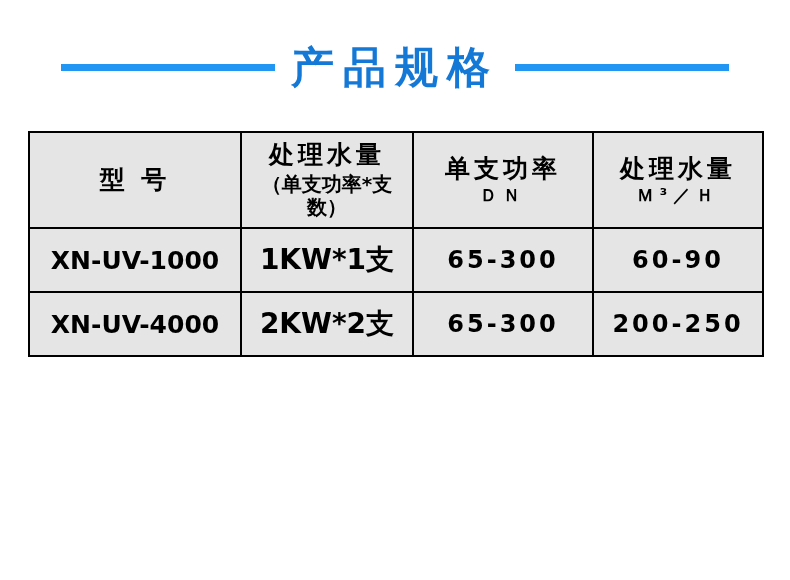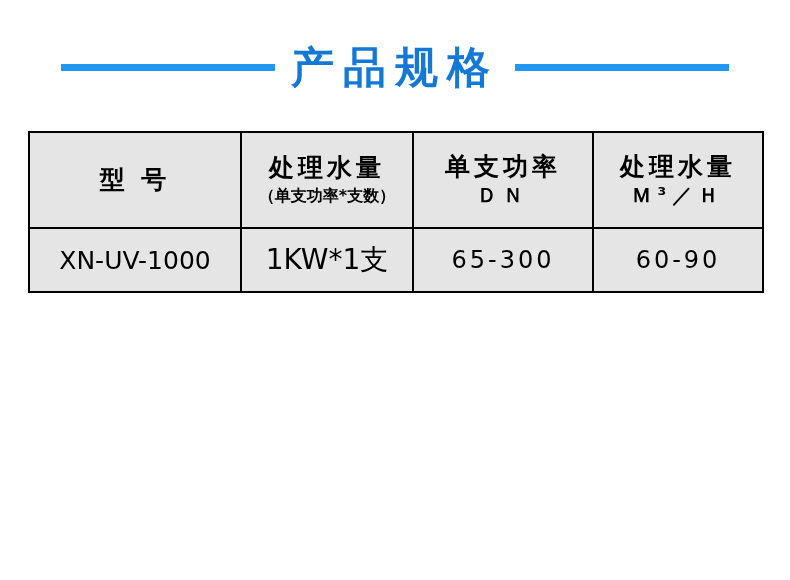--- a/index.html
+++ b/index.html
@@ -83,38 +83,38 @@
 
   thead tr { height: 96px; }
   thead th {
     font-weight: bold;
     font-size: 25px;
     letter-spacing: 4px;
     line-height: 1.15;
   }
   .hdr-sub {
     display: block;
-    font-size: 16px;
+    font-size: 20px;
     font-weight: bold;
     letter-spacing: 0px;
     margin-top: 4px;
   }
   .hdr-line2 {
     display: block;
-    font-size: 20px;
+    font-size: 17px;
     font-weight: bold;
     letter-spacing: 6px;
     margin-top: 2px;
   }
 
   tbody tr { height: 64px; }
   tbody td {
     font-size: 24px;
     letter-spacing: 1px;
-    font-weight: normal;
+    font-weight: bold;
     border-radius: 24px;
   }
   td.model {
     font-size: 25px;
     letter-spacing: 0px;
   }
   td.lamp {
     font-size: 28px;
     letter-spacing: 0px;
   }
@@ -161,17 +161,23 @@
           </th>
         </tr>
       </thead>
       <tbody>
         <tr>
           <td class="model">XN-UV-1000</td>
           <td class="lamp">1KW*1支</td>
           <td class="dn">65-300</td>
           <td class="flow">60-90</td>
         </tr>
+        <tr>
+          <td class="model">XN-UV-4000</td>
+          <td class="lamp">2KW*2支</td>
+          <td class="dn">65-300</td>
+          <td class="flow">200-250</td>
+        </tr>
       </tbody>
     </table>
   </div>
 
 </div>
 
 </body></html>

